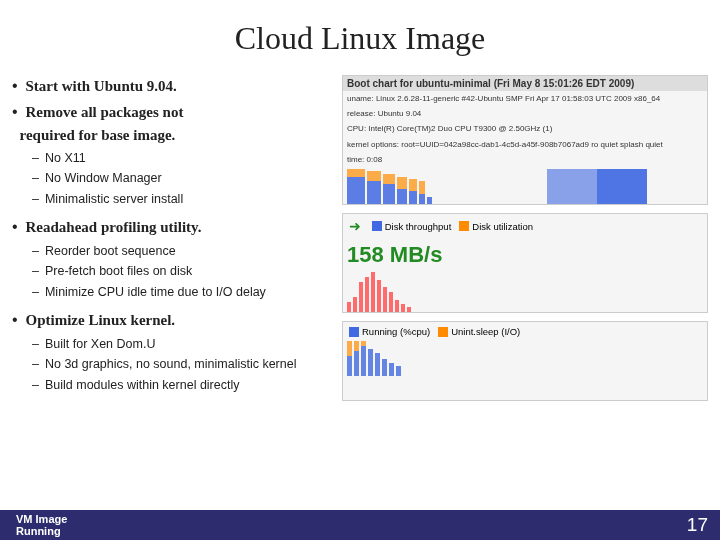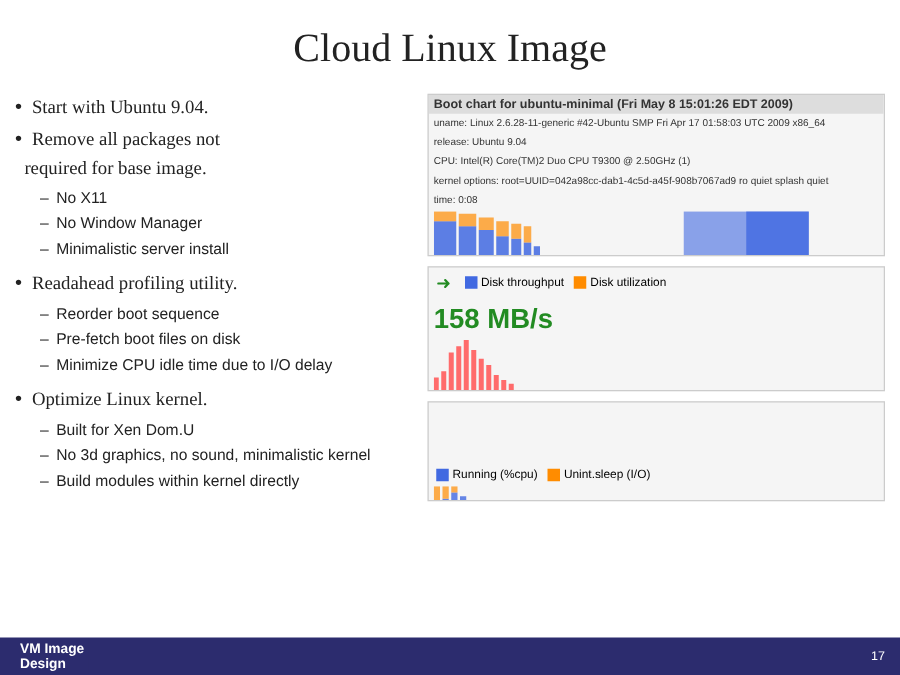--- a/index.html
+++ b/index.html
@@ -47,21 +47,21 @@
     }
 
     .bullet-main {
       font-size: 15px;
       margin-bottom: 4px;
       line-height: 1.4;
     }
 
     .bullet-main-text {
       font-size: 15px;
-      font-weight: normal;
+      font-weight: bold;
       font-family: 'Times New Roman', serif;
     }
 
     .sub-list {
       list-style: none;
       margin-left: 20px;
       margin-bottom: 8px;
     }
 
     .sub-list li {
@@ -160,21 +160,20 @@
       position: relative;
       font-size: 9px;
       overflow: hidden;
     }
 
     .run-legend {
       display: flex;
       gap: 8px;
       padding: 4px 6px;
       font-size: 9.5px;
-      margin-top: 48px;
     }
 
     .run-bars {
       display: flex;
       height: 35px;
       margin: 0 4px;
       align-items: flex-end;
       gap: 1px;
     }
 
@@ -203,21 +202,21 @@
     .vm-label {
       color: #fff;
       font-size: 11px;
       font-weight: bold;
       background: #2c2c6e;
       padding: 2px 4px;
     }
 
     .page-num {
       color: #fff;
-      font-size: 10px;
+      font-size: 19px;
       font-weight: normal;
       text-align: center;
     }
   </style>
 </head>
 <body>
 
 <div class="slide">
 
   <h1 class="slide-title">Cloud Linux Image</h1>
@@ -380,18 +379,18 @@
           </svg>
         </div>
       </div>
 
     </div>
   </div>
 
   <div class="bottom-bar">
     <div class="vm-label">
       <span>VM Image</span><br>
-      <span>Design</span>
+      <span>Running</span>
     </div>
     <div class="page-num">17</div>
   </div>
 
 </div>
 
 </body></html>

